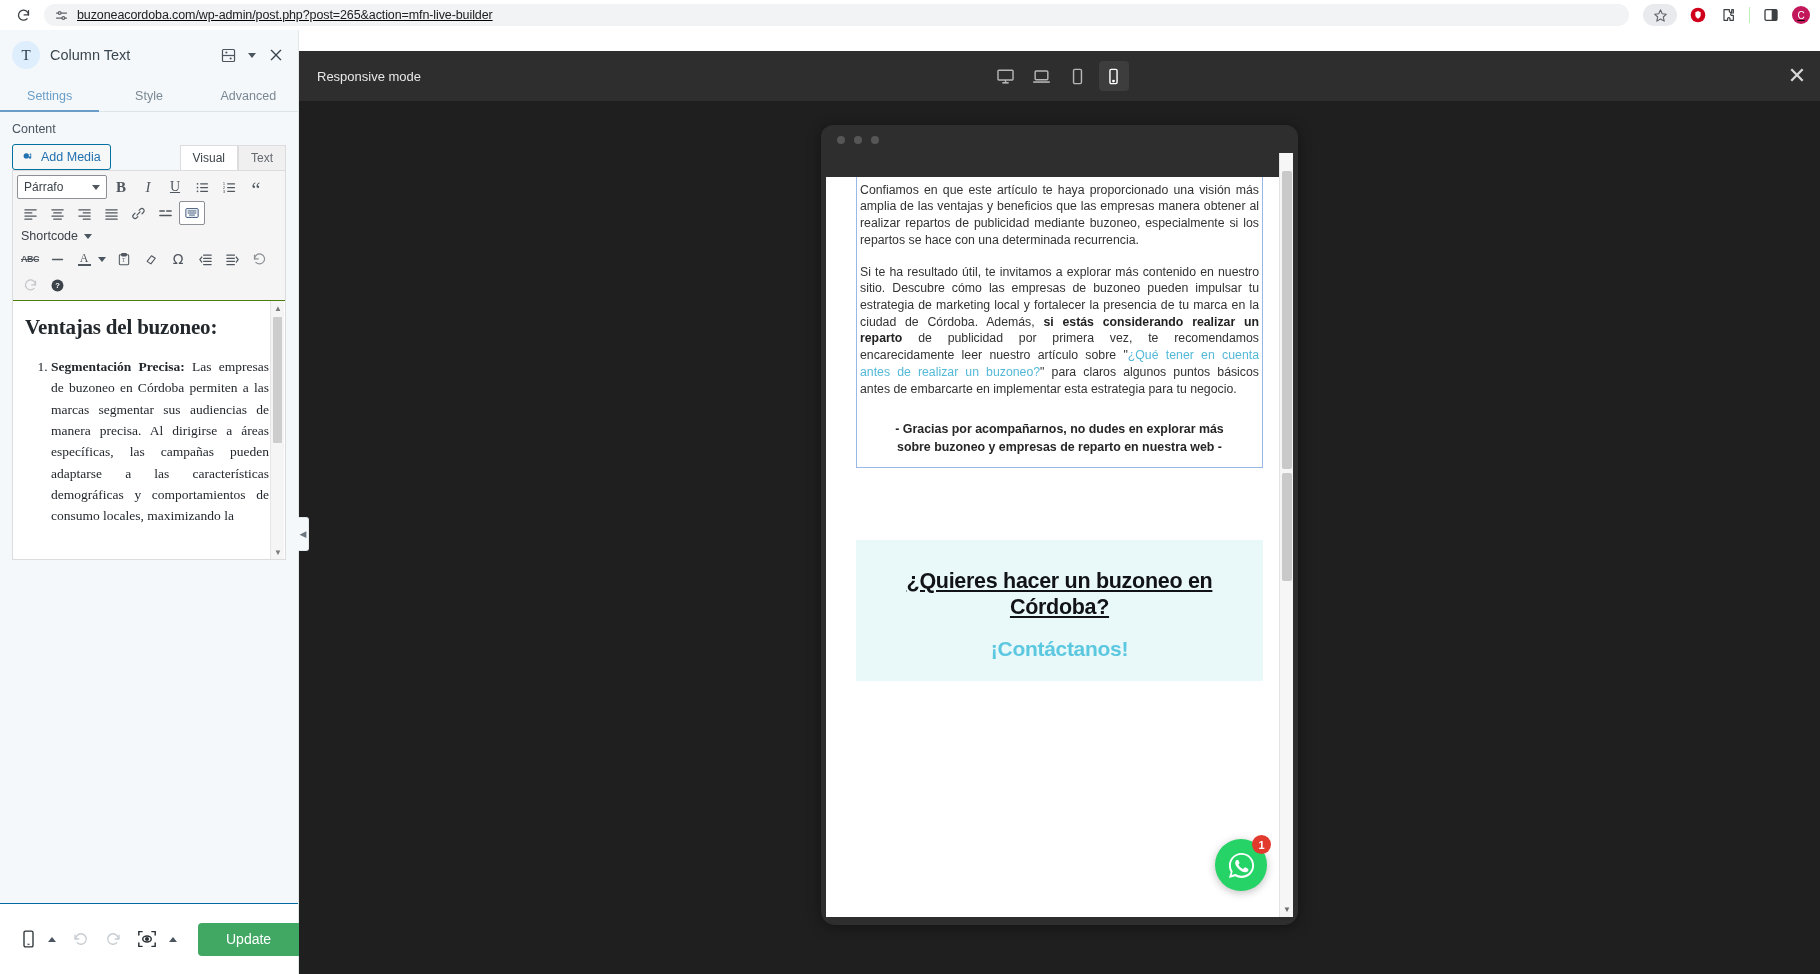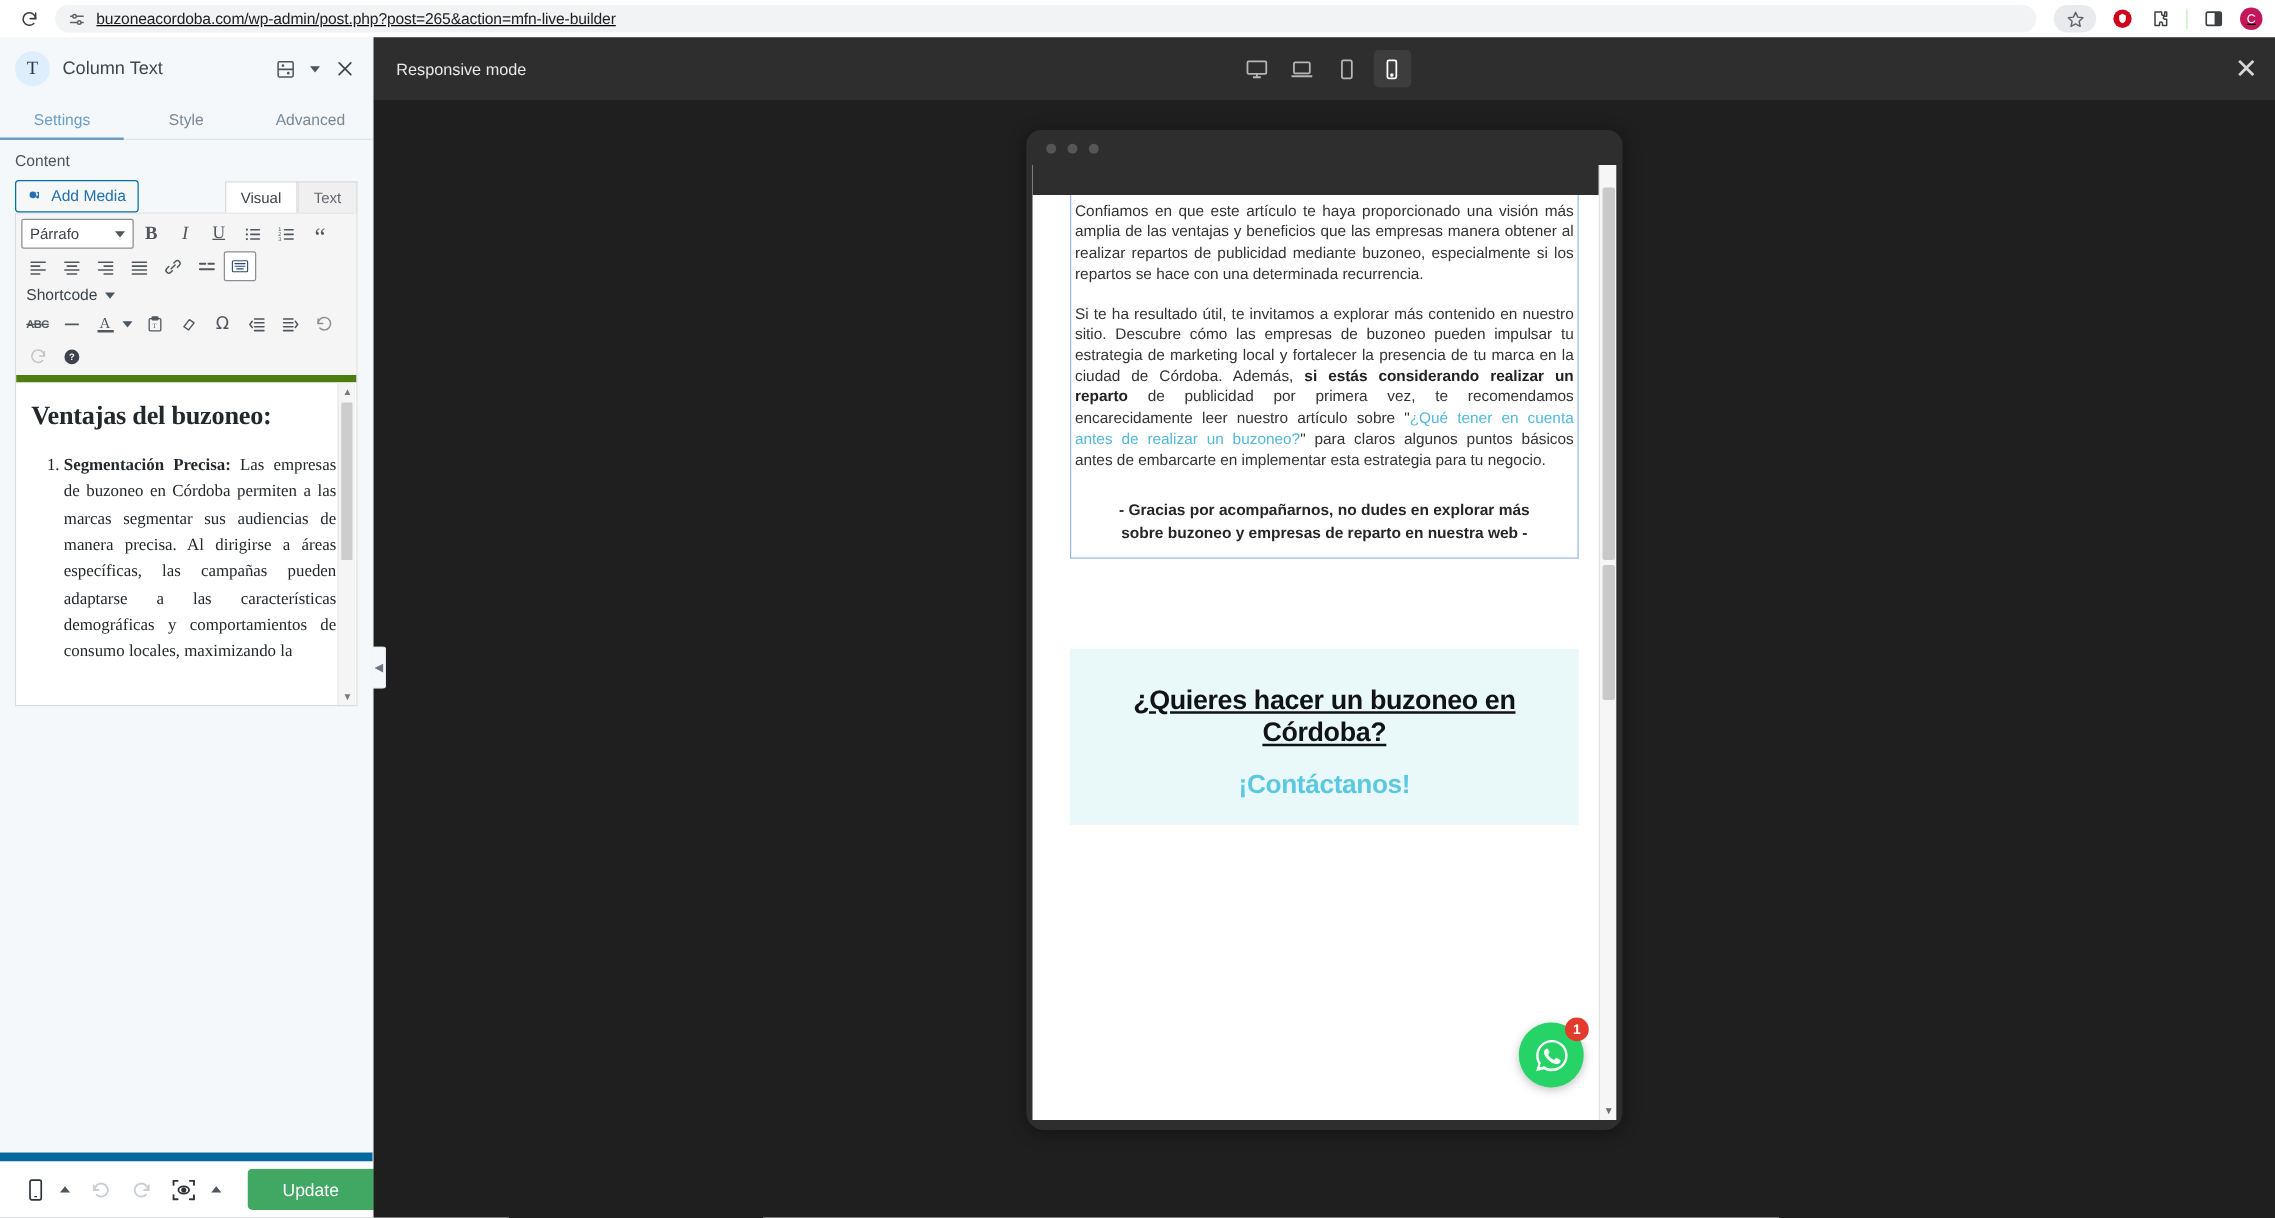--- a/index.html
+++ b/index.html
@@ -183,21 +183,21 @@
   .ed-tab.active { background: #fff; color: #3c434a; }
 
   
   #mce-wrap {
     border: 1px solid #dcdcde;
     background: #fff;
     margin-top: 0;
   }
   #mce-toolbar {
     background: #f5f5f5;
-    border-bottom: 6px solid #4d7c0f;
+    border-bottom: 1px solid #4d7c0f;
     padding: 3px 2px 2px 2px;
   }
   .tb-row {
     display: flex;
     align-items: center;
     gap: 1px;
     padding: 1px 2px;
     flex-wrap: nowrap;
   }
   .tb-btn {
@@ -275,23 +275,23 @@
     border-radius: 1px;
   }
   .inner-scroll .arrow {
     position:absolute; left:0; width:14px; height:14px;
     display:flex; align-items:center; justify-content:center;
     color:#7a7a7a; font-size:8px;
   }
 
   
   #panel-footer {
-    height: 52px;
+    height: 71px;
     background: #ffffff;
-    border-top: 7px solid #0369a1;
+    border-top: 1px solid #0369a1;
     display: flex;
     align-items: center;
     padding: 0 14px;
     gap: 4px;
   }
   .foot-btn {
     width: 28px; height: 30px;
     display: flex; align-items: center; justify-content: center;
     color: #3c434a;
     cursor: pointer;
@@ -353,20 +353,21 @@
     z-index: 30;
   }
 
   
   #preview-area {
     flex: 1 1 auto;
     background: #1f1f1f;
     display: flex;
     flex-direction: column;
     position: relative;
+    margin-top: 21px;
   }
   #preview-topbar {
     height: 50px;
     background: #2e2e2e;
     display: flex;
     align-items: center;
     padding: 0 18px;
     position: relative;
   }
   #responsive-label {

